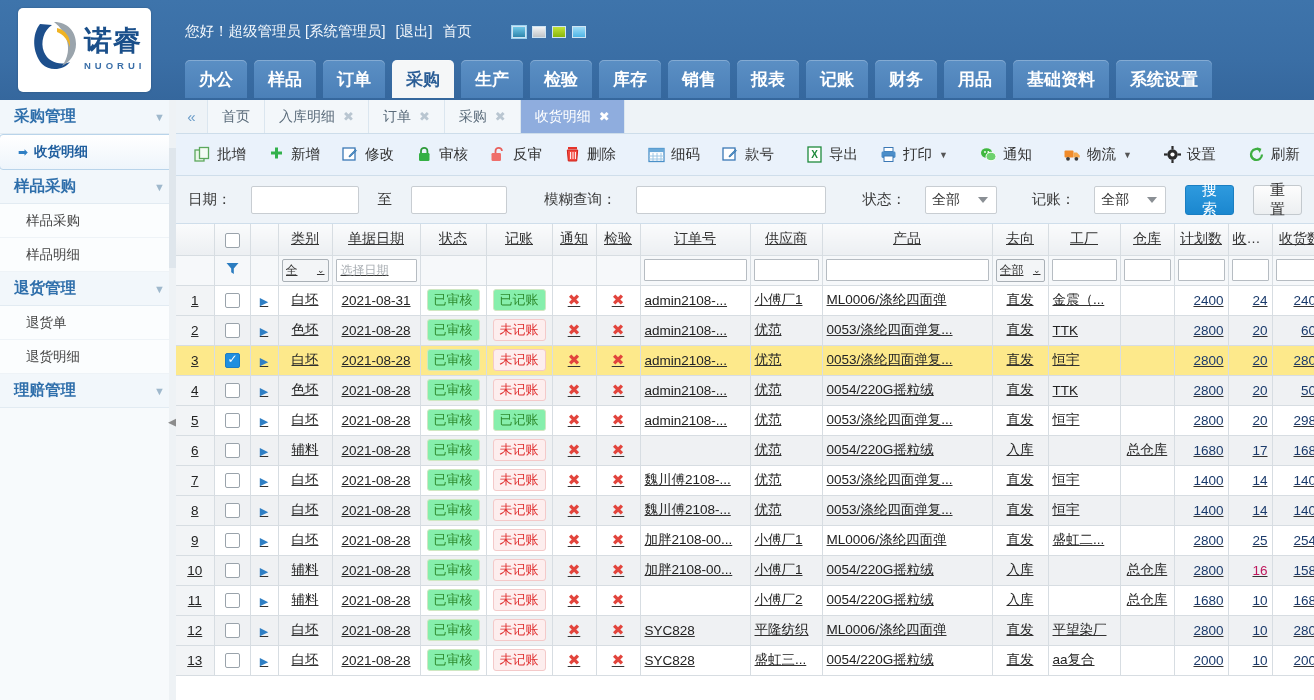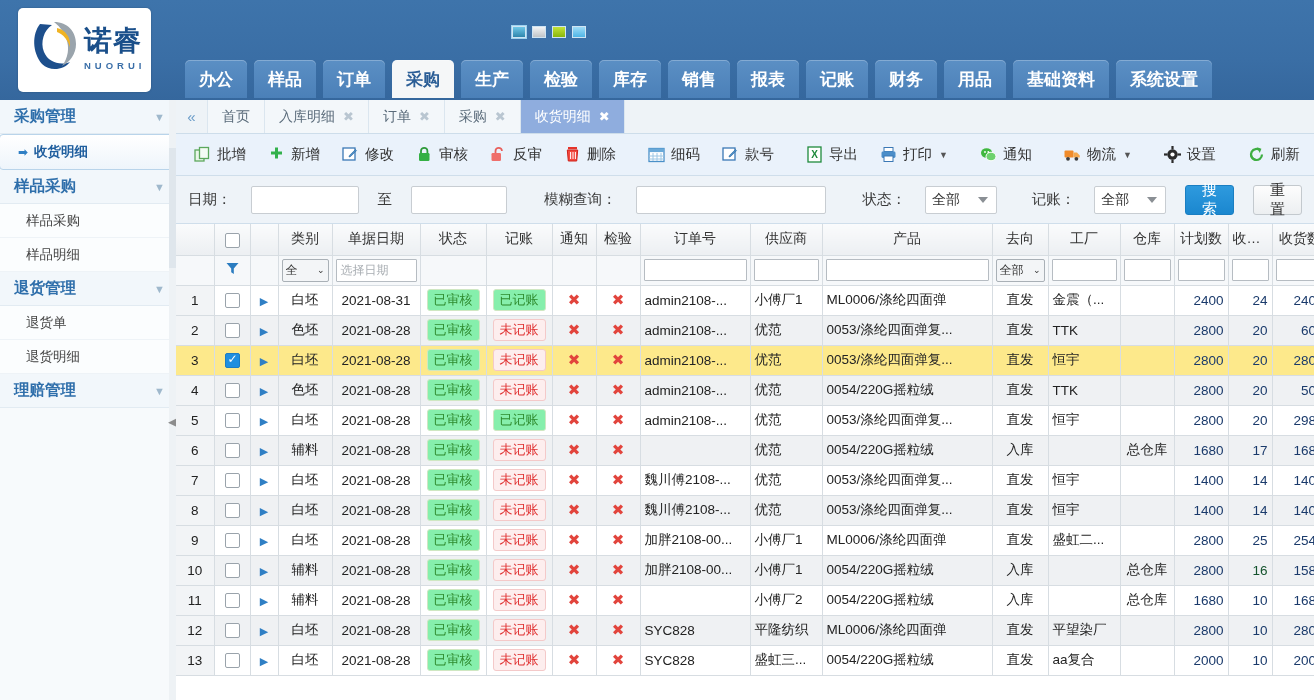--- a/index.html
+++ b/index.html
@@ -153,21 +153,21 @@
     border: 1px solid #1a7ec2; color: #fff; font-size: 15px; border-radius: 3px;
     display: flex; align-items: center; cursor: pointer;
   }
   .btn-plain {
     height: 30px; padding: 0 16px; background: linear-gradient(180deg,#fdfdfd,#eceff1);
     border: 1px solid #c3c9ce; color: #333; font-size: 15px; border-radius: 3px;
     display: flex; align-items: center; cursor: pointer;
   }
 
   
-  .gridwrap { position: relative; width: 1138px; height: 476px; overflow: hidden; }
+  .gridwrap { position: relative; width: 1138px; height: 476px; overflow: hidden; text-decoration: underline; }
   table.grid { border-collapse: collapse; table-layout: fixed; width: 1152px; }
   table.grid th, table.grid td {
     border-right: 1px solid #d7dde2; border-bottom: 1px solid #d7dde2;
     height: 30px; font-size: 13.5px; padding: 0 4px; overflow: hidden;
     white-space: nowrap; text-overflow: ellipsis;
   }
   table.grid th {
     background: linear-gradient(180deg,#fafbfc,#eceff2); font-weight: normal;
     color: #333; text-align: center; height: 31px; font-size: 14px;
   }
@@ -224,20 +224,23 @@
     <div class="logo-box">
       <svg class="logo-mark" viewBox="0 0 50 52">
         <path d="M10 4 C2 14 2 32 12 44 C20 52 34 50 40 42 C30 46 18 42 14 32 C10 22 14 10 22 5 Z" fill="#1d4f8c"></path>
         <path d="M24 2 C38 2 46 12 46 24 C46 34 40 42 32 46 C38 38 40 28 36 18 C33 10 28 5 24 2 Z" fill="#9aa4ac"></path>
         <path d="M27 8 C36 10 41 18 40 27 C38 20 33 14 27 12 Z" fill="#f0b323"></path>
       </svg>
       <div class="logo-cn">诺睿</div>
       <div class="logo-en">NUORUI</div>
     </div>
 
+    <div class="greet">
+      <span>您好！超级管理员 [系统管理员]</span><span class="sep"></span><span style="cursor:pointer">[退出]</span><span class="sep"></span><span style="cursor:pointer">首页</span>
+    </div>
 
     <div class="skins">
       <div class="skin active" style="background:linear-gradient(180deg,#6fc7e8,#2f86ad);"></div>
       <div class="skin" style="background:linear-gradient(180deg,#f3f4f5,#bfc4c8);"></div>
       <div class="skin" style="background:linear-gradient(180deg,#c3e33a,#8ab70c);"></div>
       <div class="skin" style="background:linear-gradient(180deg,#9fdcf8,#4fb5e6);"></div>
     </div>
 
     <div class="mainnav" id="mainnav">
         <div class="mnav">
@@ -767,21 +770,21 @@
               <td class="ctr"><span class="badge no">未记账</span></td>
               <td class="ctr"><span class="xmark">✖</span></td>
               <td class="ctr"><span class="xmark">✖</span></td>
               <td>加胖2108-00...</td>
               <td>小傅厂1</td>
               <td>0054/220G摇粒绒</td>
               <td class="ctr">入库</td>
               <td></td>
               <td class="ctr">总仓库</td>
               <td class="num" style="color: rgb(26, 58, 107);">2800</td>
-              <td class="num" style="color: #14532d;">16</td>
+              <td class="num" style="color: #be185d;">16</td>
               <td class="num" style="color: rgb(26, 58, 107);">1588</td>
             </tr>
             <tr class="datarow">
               <td class="idx">11</td>
               <td class="ctr"><span class="cbx"></span></td>
               <td class="ctr"><span class="tri">▶</span></td>
               <td class="ctr">辅料</td>
               <td class="ctr">2021-08-28</td>
               <td class="ctr"><span class="badge ok">已审核</span></td>
               <td class="ctr"><span class="badge no">未记账</span></td>

